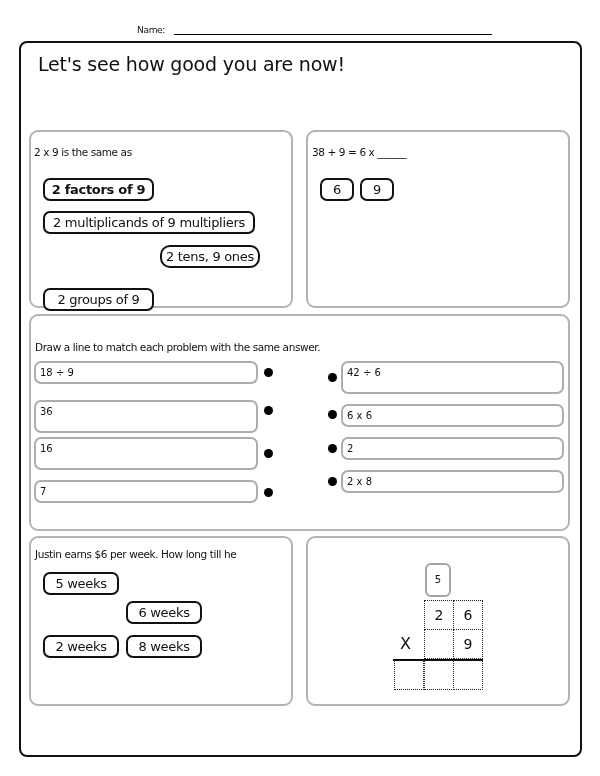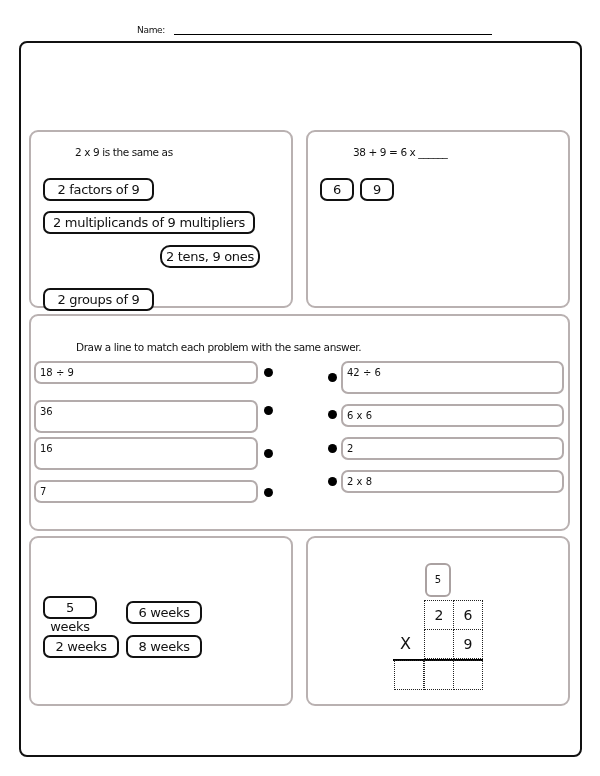--- a/index.html
+++ b/index.html
@@ -15,21 +15,21 @@
 
   .title { left:38px; top:53px; font-size:19px; line-height:22px; letter-spacing:-0.2px; }
 
   .panel { border:2px solid #b9b1b1; border-radius:9px; box-sizing:border-box; background:#fff; }
   .p1 { left:29px; top:130px; width:264px; height:178px; }
   .p2 { left:306px; top:130px; width:264px; height:178px; }
   .p3 { left:29px; top:314px; width:541px; height:217px; }
   .p4 { left:29px; top:536px; width:264px; height:170px; }
   .p5 { left:306px; top:536px; width:264px; height:170px; }
 
-  .prompt { font-size:10.5px; letter-spacing:-0.4px; line-height:15px;margin-left:41px; }
+  .prompt { font-size:10.5px; letter-spacing:-0.4px; line-height:15px; }
 
   .opt { border:2px solid #111; border-radius:7px; box-sizing:border-box; height:23px;
          font-size:13px; line-height:19px; text-align:center; letter-spacing:-0.3px;
          background:#fff; cursor:pointer; }
 
   .match { border:2px solid #b3abab; border-radius:7px; box-sizing:border-box;
            font-size:10px; padding:4px 0 0 4px; background:#fff; cursor:pointer; }
   .dot { width:9px; height:9px; border-radius:50%; background:#000; cursor:pointer; }
 
   .cell { width:30px; height:30px; box-sizing:border-box; border:1px dotted #222;
@@ -41,25 +41,26 @@
 </style>
 </head>
 <body>
 
 <div class="abs name-label">Name:</div>
 <div class="abs name-line"></div>
 
 <div class="abs frame"></div>
 
 <div class="abs title">
+  <div>Let's see how good you are now!</div>
 </div>
 
 <div class="abs panel p1"></div>
 <div class="abs prompt" style="left:34px;top:145px;">2 x 9 is the same as</div>
-<div class="abs opt" style="left:43px;top:178px;width:111px;">2 factors of 9</div>
+<div class="abs opt" style="left:43px;top:178px;width:111px;font-weight:bold;">2 factors of 9</div>
 <div class="abs opt" style="left:43px;top:211px;width:212px;">2 multiplicands of 9 multipliers</div>
 <div class="abs opt" style="left:43px;top:245px;width:111px;margin-top:43px;">2 groups of 9</div>
 <div class="abs opt" style="left:160px;top:245px;width:100px;border-radius:10px;">2 tens, 9 ones</div>
 
 <div class="abs panel p2"></div>
 <div class="abs prompt" style="left:312px;top:145px;">38 + 9 = 6 x ______</div>
 <div class="abs opt" style="left:320px;top:178px;width:34px;">6</div>
 <div class="abs opt" style="left:360px;top:178px;width:34px;">9</div>
 
 <div class="abs panel p3"></div>
@@ -80,22 +81,23 @@
 <div class="abs dot" style="left:328px;top:444px;"></div>
 <div class="abs dot" style="left:328px;top:477px;"></div>
 
 <div class="abs match" style="left:341px;top:361px;width:223px;height:33px;">42 ÷ 6</div>
 <div class="abs match" style="left:341px;top:404px;width:223px;height:23px;">6 x 6</div>
 <div class="abs match" style="left:341px;top:437px;width:223px;height:23px;">2</div>
 <div class="abs match" style="left:341px;top:470px;width:223px;height:23px;">2 x 8</div>
 
 <div class="abs panel p4"></div>
 <div class="abs prompt" style="left:35px;top:547px;">
+  <div>Justin earns $6 per week. How long till he</div>
 </div>
-<div class="abs opt" style="left:43px;top:596px;width:54px;">5 weeks</div>
+<div class="abs opt" style="left:43px;top:572px;width:76px;">5 weeks</div>
 <div class="abs opt" style="left:126px;top:601px;width:76px;">6 weeks</div>
 <div class="abs opt" style="left:43px;top:635px;width:76px;">2 weeks</div>
 <div class="abs opt" style="left:126px;top:635px;width:76px;text-align:center;">8 weeks</div>
 
 <div class="abs panel p5"></div>
 <div class="abs carry">5</div>
 
 <div class="abs cell" style="left:424px;top:600px;">2</div>
 <div class="abs cell" style="left:453px;top:600px;">6</div>
 

